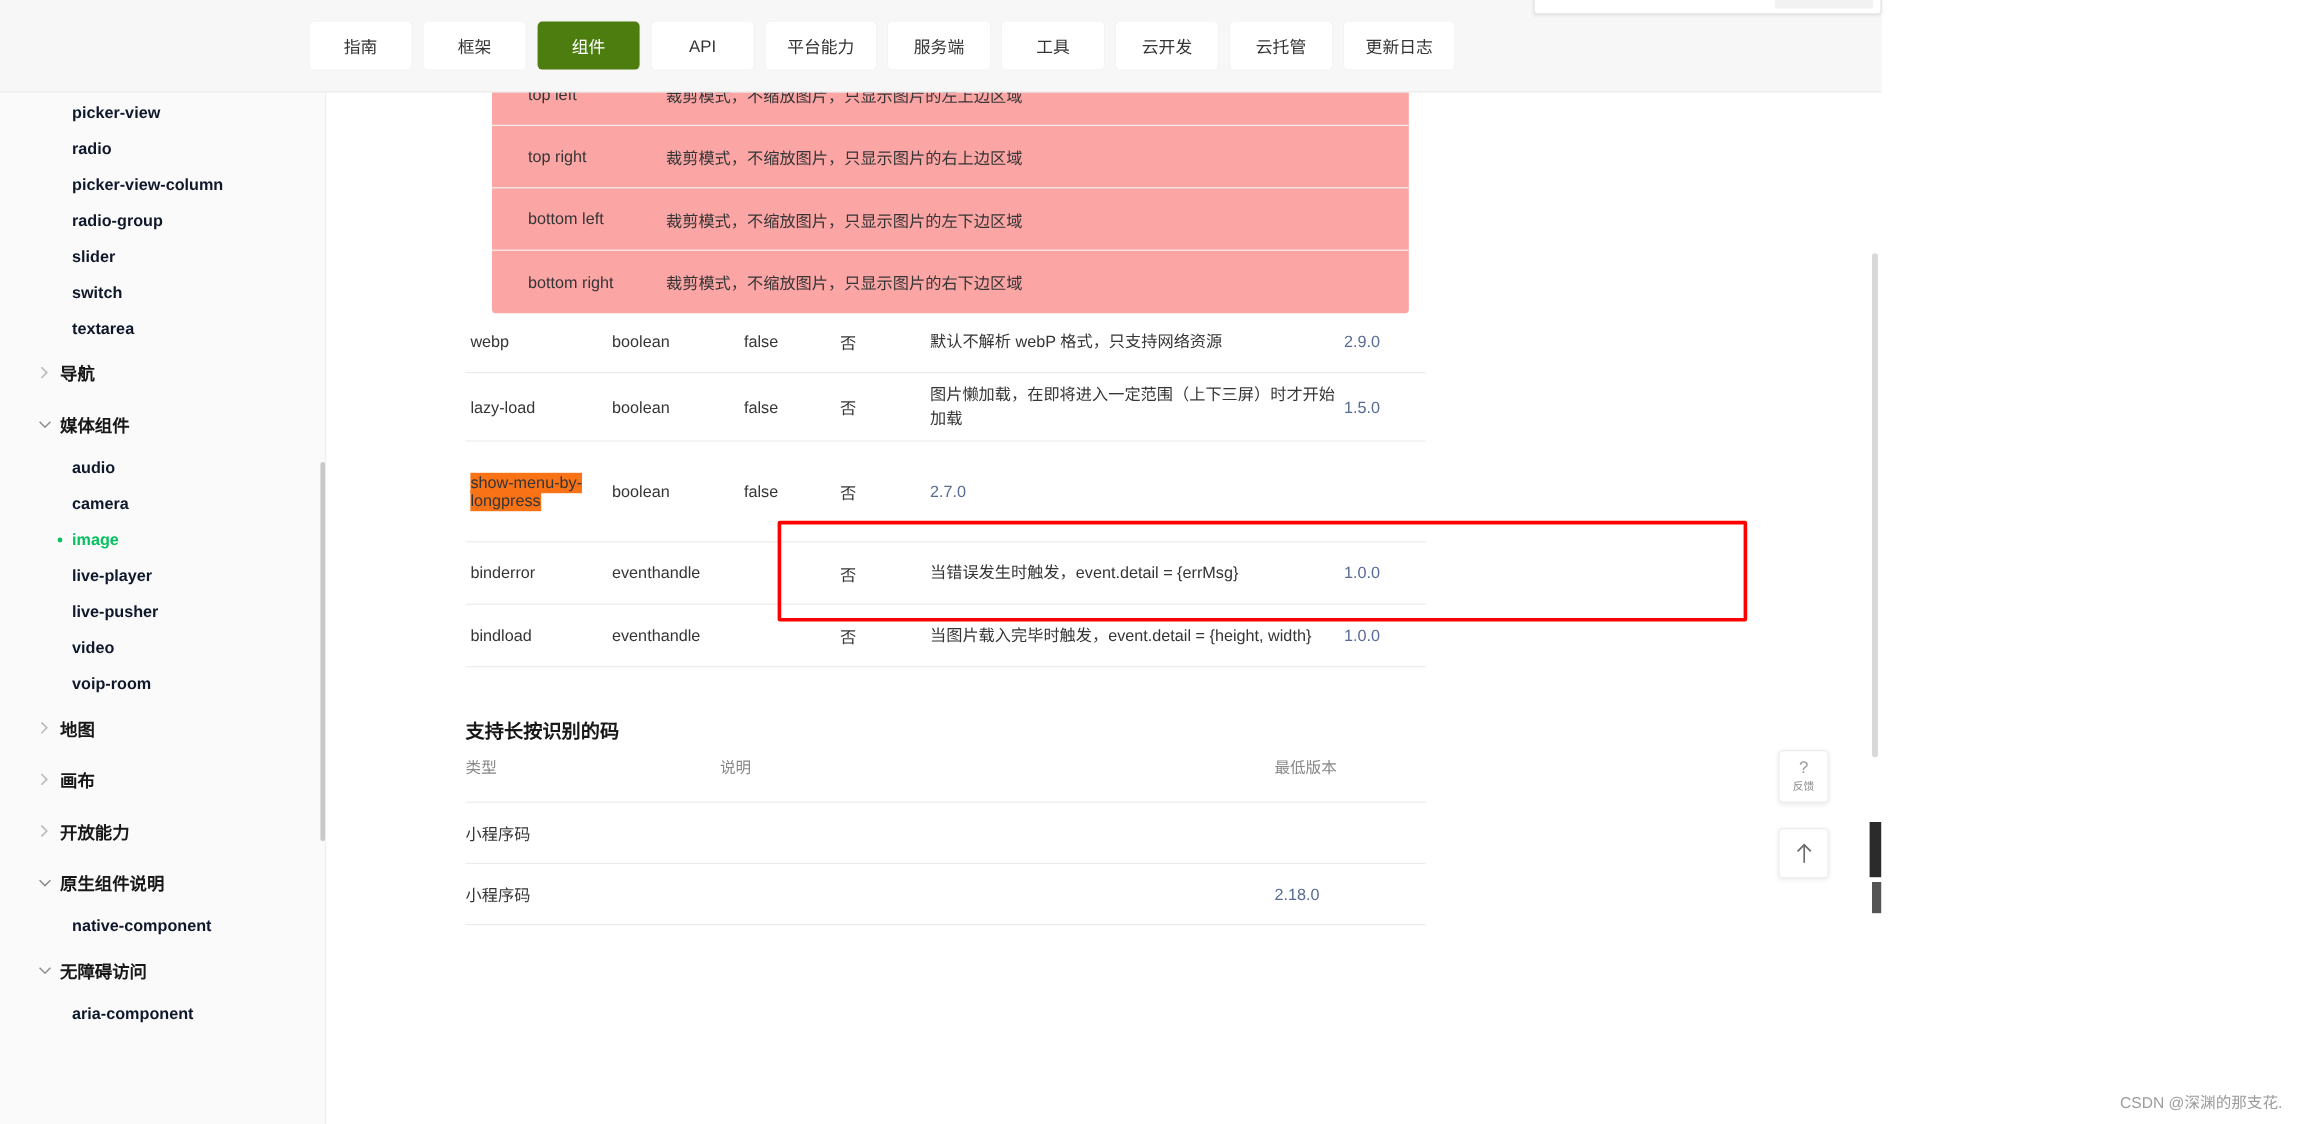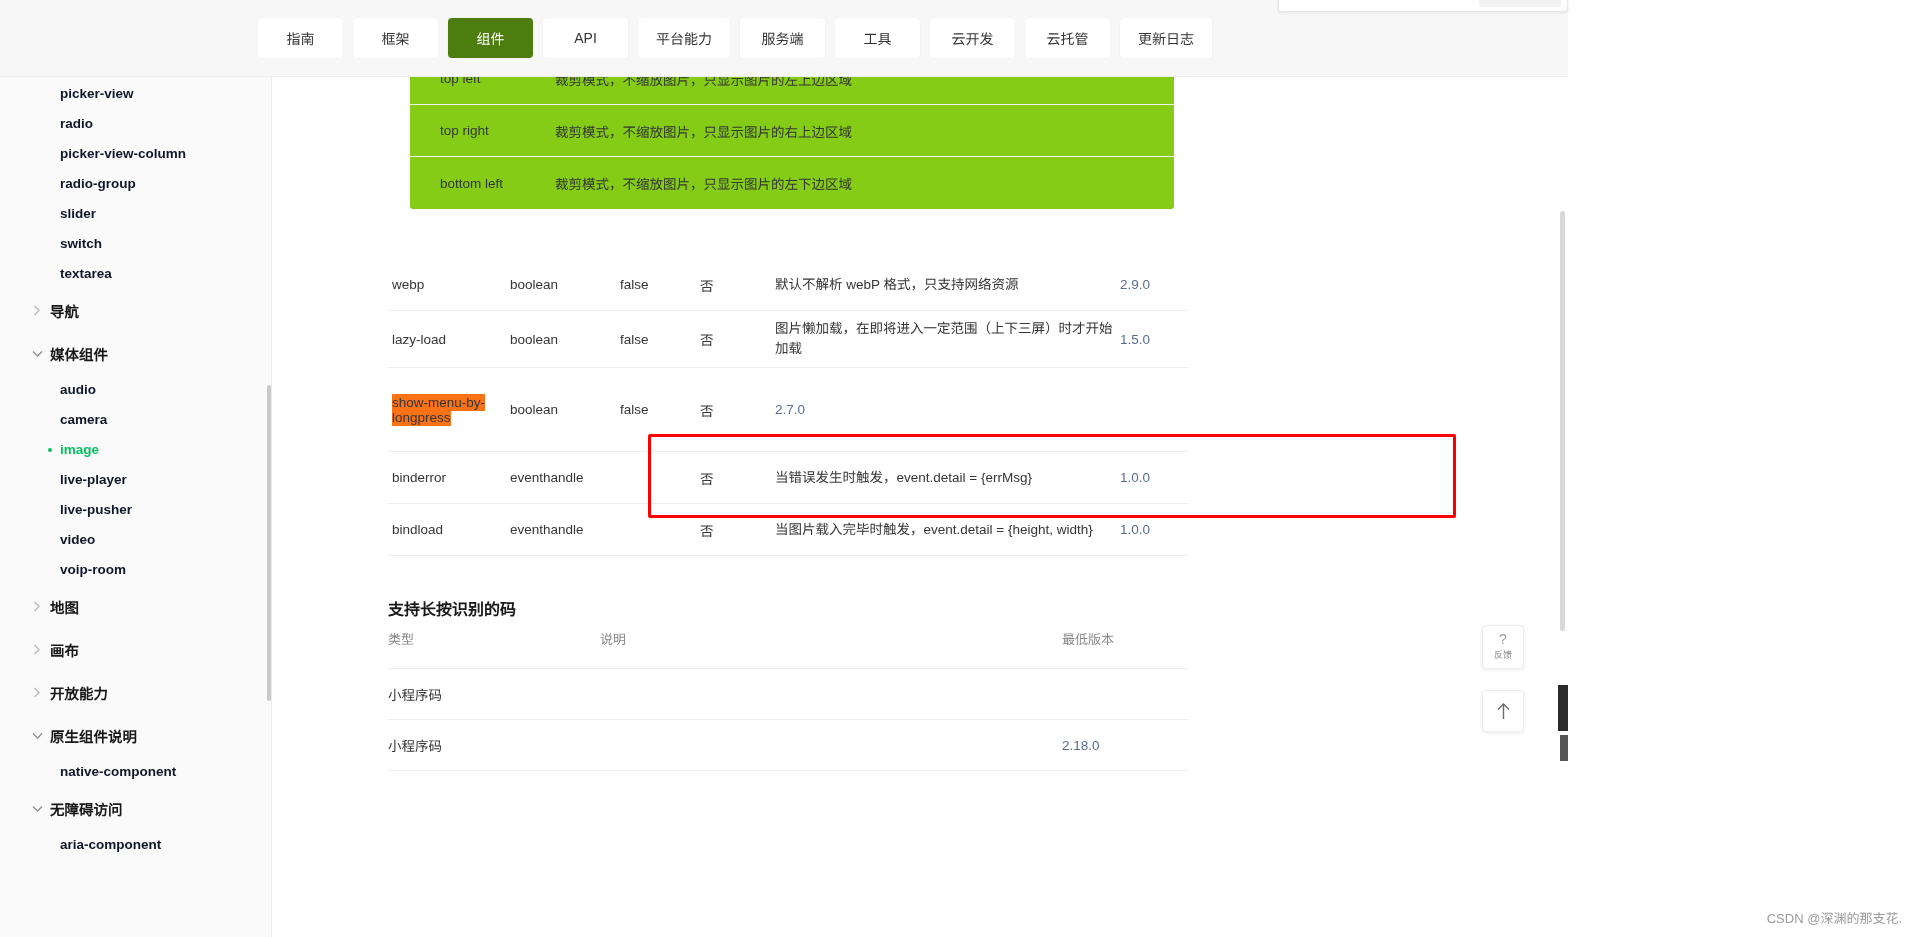--- a/index.html
+++ b/index.html
@@ -103,21 +103,21 @@
     width: 1296px; height: 874px;
     background: #fff;
     overflow: hidden;
   }
   .content-inner { position: relative; padding: 0 0 0 0; }
 
   
   .enum-table {
     position: absolute; left: 138px; top: -10px;
     width: 764px;
-    background: #84cc16;
+    background: #fca5a5;
     border-radius: 3px;
     overflow: hidden;
   }
   .enum-row {
     display: flex; align-items: center;
     min-height: 52px;
     border-bottom: 1px solid #f0f0f0;
     font-size: 13.5px; color: #353535;
   }
   .enum-row:last-child { border-bottom: none; }
@@ -334,20 +334,24 @@
             <div class="enum-c2">裁剪模式，不缩放图片，只显示图片的左上边区域</div>
           </div>
           <div class="enum-row">
             <div class="enum-c1">top right</div>
             <div class="enum-c2">裁剪模式，不缩放图片，只显示图片的右上边区域</div>
           </div>
           <div class="enum-row">
             <div class="enum-c1">bottom left</div>
             <div class="enum-c2">裁剪模式，不缩放图片，只显示图片的左下边区域</div>
           </div>
+          <div class="enum-row">
+            <div class="enum-c1">bottom right</div>
+            <div class="enum-c2">裁剪模式，不缩放图片，只显示图片的右下边区域</div>
+          </div>
         </div>
 
       <div class="attr-table" id="attr-host">
           <div class="attr-row">
             <div class="a-name">webp</div>
             <div class="a-type">boolean</div>
             <div class="a-def">false</div>
             <div class="a-req">否</div>
             <div class="a-desc">默认不解析 webP 格式，只支持网络资源</div>
             <div class="a-ver">2.9.0</div>

